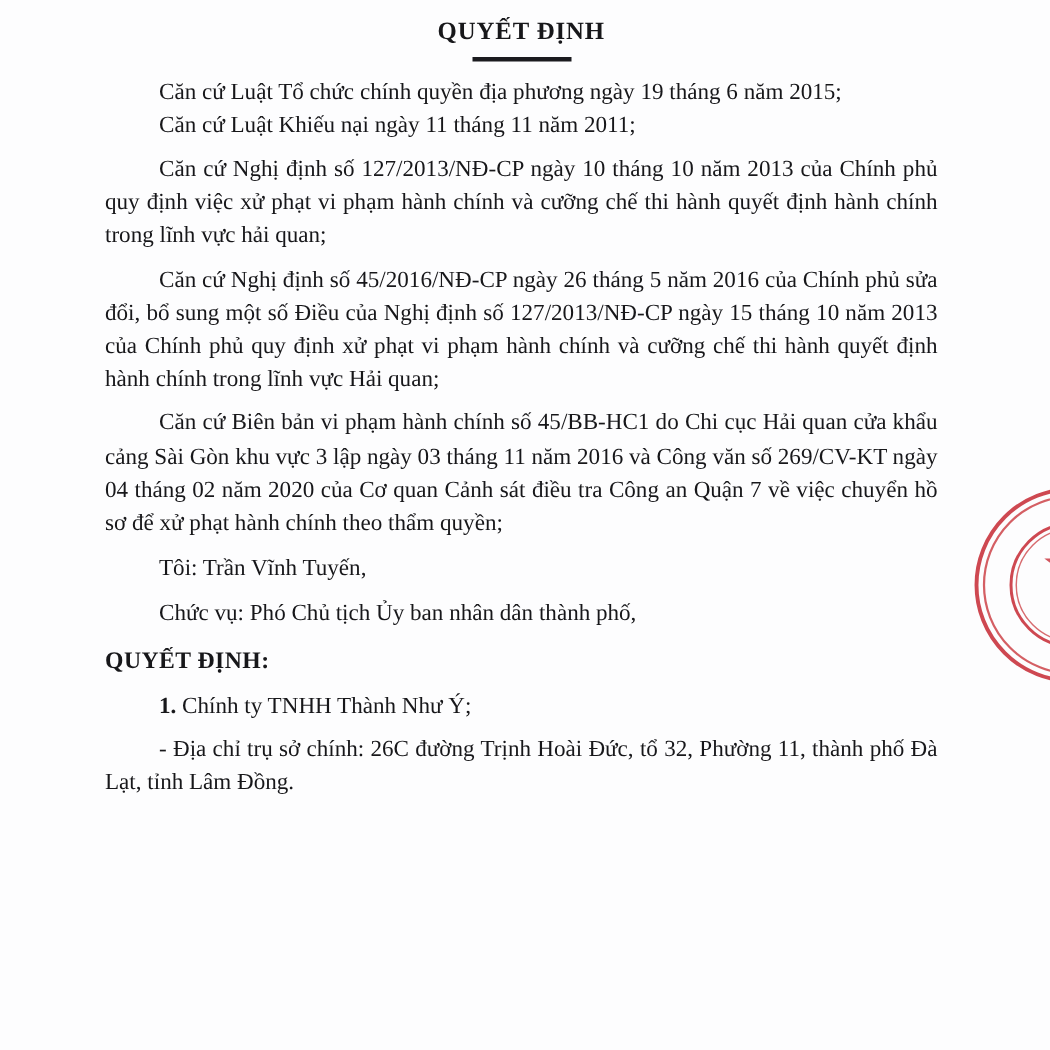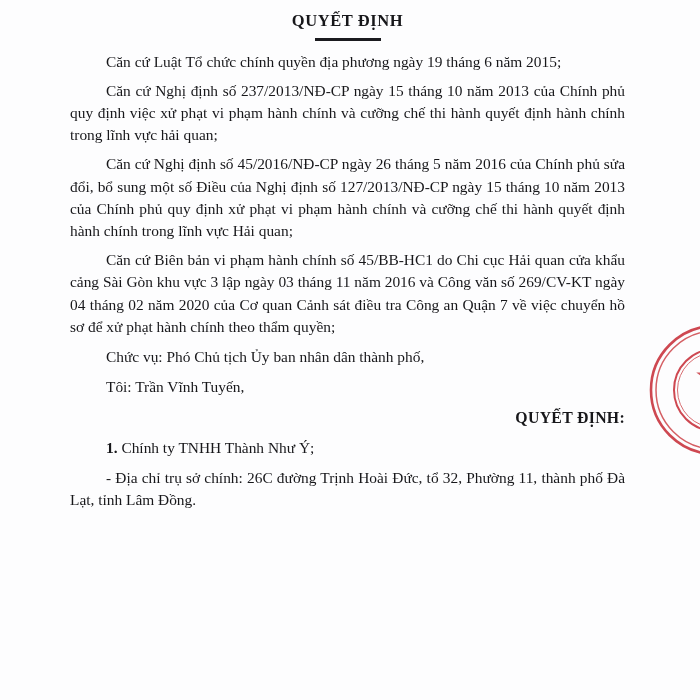--- a/index.html
+++ b/index.html
@@ -82,21 +82,21 @@
   }
   p.line.spaced {
     margin-top: 8px;
   }
 
   .bold {
     font-weight: bold;
   }
 
   .centered-heading {
-    text-align: right;
+    text-align: left;
     font-size: 15.8px;
     font-weight: bold;
     line-height: 22px;
     margin: 9px 0 0 0;
     letter-spacing: 0.3px;
     text-indent: 0;
   }
 
   
   .seal {
@@ -119,33 +119,34 @@
 
   <div class="title-block">
     <div class="doc-title">QUYẾT ĐỊNH</div>
     <div class="title-rule"></div>
   </div>
 
   <div class="body-block">
 
     <p class="line spaced">Căn cứ Luật Tổ chức chính quyền địa phương ngày 19 tháng 6 năm 2015;</p>
 
+    <p class="line">Căn cứ Luật Khiếu nại ngày 11 tháng 11 năm 2011;</p>
 
 
-    <p class="para spaced">Căn cứ Nghị định số 237/2013/NĐ-CP ngày 15 tháng 10 năm 2013 của Chính phủ quy định việc xử phạt vi phạm hành chính và cưỡng chế thi hành quyết định hành chính trong lĩnh vực hải quan;</p>
+    <p class="para spaced">Căn cứ Nghị định số 127/2013/NĐ-CP ngày 10 tháng 10 năm 2013 của Chính phủ quy định việc xử phạt vi phạm hành chính và cưỡng chế thi hành quyết định hành chính trong lĩnh vực hải quan;</p>
 
     <p class="para spaced">Căn cứ Nghị định số 45/2016/NĐ-CP ngày 26 tháng 5 năm 2016 của Chính phủ sửa đổi, bổ sung một số Điều của Nghị định số 127/2013/NĐ-CP ngày 15 tháng 10 năm 2013 của Chính phủ quy định xử phạt vi phạm hành chính và cưỡng chế thi hành quyết định hành chính trong lĩnh vực Hải quan;</p>
 
     <p class="para spaced">Căn cứ Biên bản vi phạm hành chính số 45/BB-HC1 do Chi cục Hải quan cửa khẩu cảng Sài Gòn khu vực 3 lập ngày 03 tháng 11 năm 2016 và Công văn số 269/CV-KT ngày 04 tháng 02 năm 2020 của Cơ quan Cảnh sát điều tra Công an Quận 7 về việc chuyển hồ sơ để xử phạt hành chính theo thẩm quyền;</p>
 
 
 
+    <p class="line spaced">Tôi: Trần Vĩnh Tuyến,</p>
+
     <p class="line spaced">Chức vụ: Phó Chủ tịch Ủy ban nhân dân thành phố,</p>
-
-    <p class="line spaced">Tôi: Trần Vĩnh Tuyến,</p>
 
     <div class="centered-heading">QUYẾT ĐỊNH:</div>
 
 
     <p class="line spaced">
       <span class="bold">1.</span><span> Chính ty TNHH Thành Như Ý;</span>
     </p>
 
     <p class="para spaced">- Địa chỉ trụ sở chính: 26C đường Trịnh Hoài Đức, tổ 32, Phường 11, thành phố Đà Lạt, tỉnh Lâm Đồng.</p>
 

